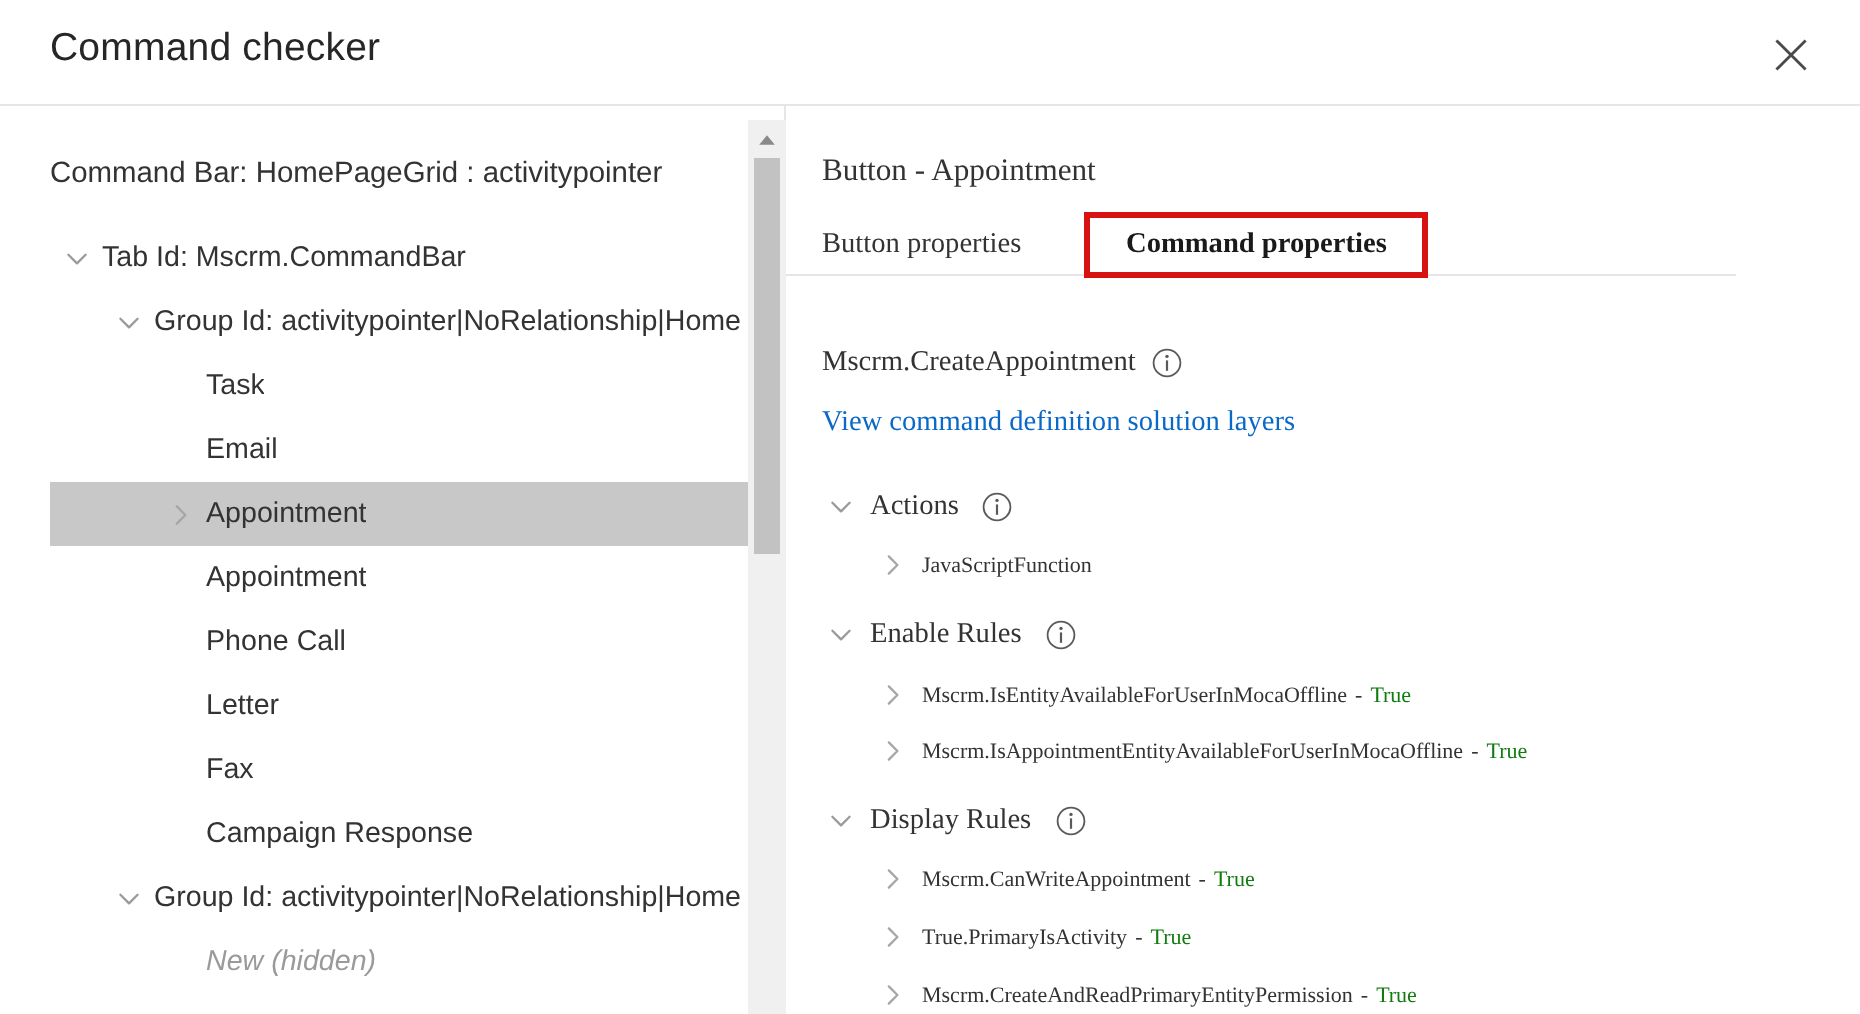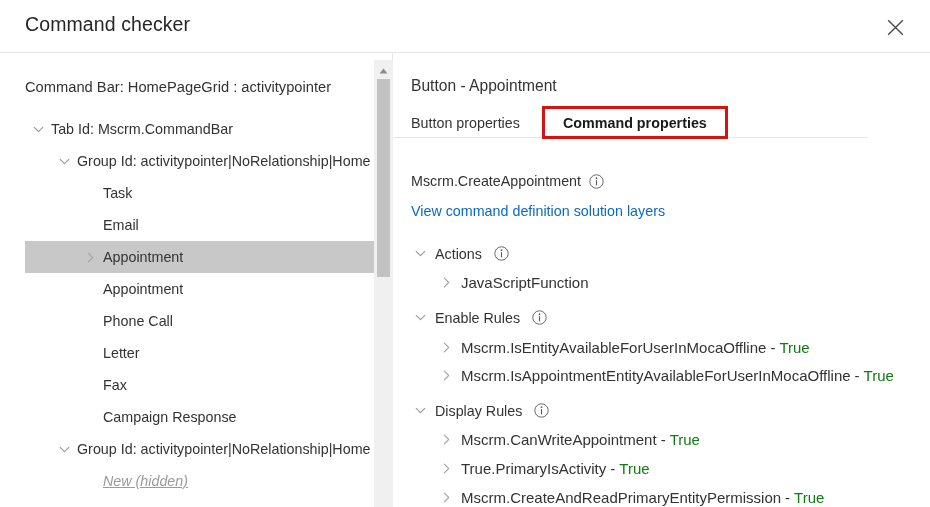--- a/index.html
+++ b/index.html
@@ -70,21 +70,20 @@
   }
   .tree-row.selected { background: #c8c8c8; }
   .tree-label {
     font-size: 14.3px;
     color: #333333;
     overflow: hidden;
   }
   .tree-label.hidden-item {
     font-style: italic;
     color: #9a9a9a;
-    text-decoration: underline;
   }
   .chev {
     width: 26px;
     flex: 0 0 26px;
     display: flex; align-items: center; justify-content: center;
   }
   .chev svg { display: block; }
   .spacer { flex: 0 0 26px; width: 26px; }
 
   
@@ -106,20 +105,21 @@
     background: #c2c2c2;
     cursor: pointer;
   }
 
   
   .right-panel {
     position: absolute; left: 393px; top: 53px;
     width: 537px; height: 454px;
     background: #ffffff;
     overflow: hidden;
+    font-family: Liberation Serif, serif;
   }
   .right-heading {
     position: absolute; left: 18px; top: 24px;
     font-size: 15.6px;
     color: #333333;
     white-space: nowrap;
   }
   .tabstrip {
     position: absolute; left: 0; top: 54px;
     width: 475px; height: 31px;
@@ -184,21 +184,21 @@
   }
   .rtree-item {
     position: absolute;
     left: 40px;
     height: 29px;
     display: flex; align-items: center;
     white-space: nowrap;
     cursor: pointer;
   }
   .rtree-item-label {
-    font-size: 15px;
+    font-size: 11px;
     color: #333333;
     margin-left: 2px;
   }
   .val-true { color: #107c10; }
 </style>
 </head>
 <body>
 
 <div id="app">
 

